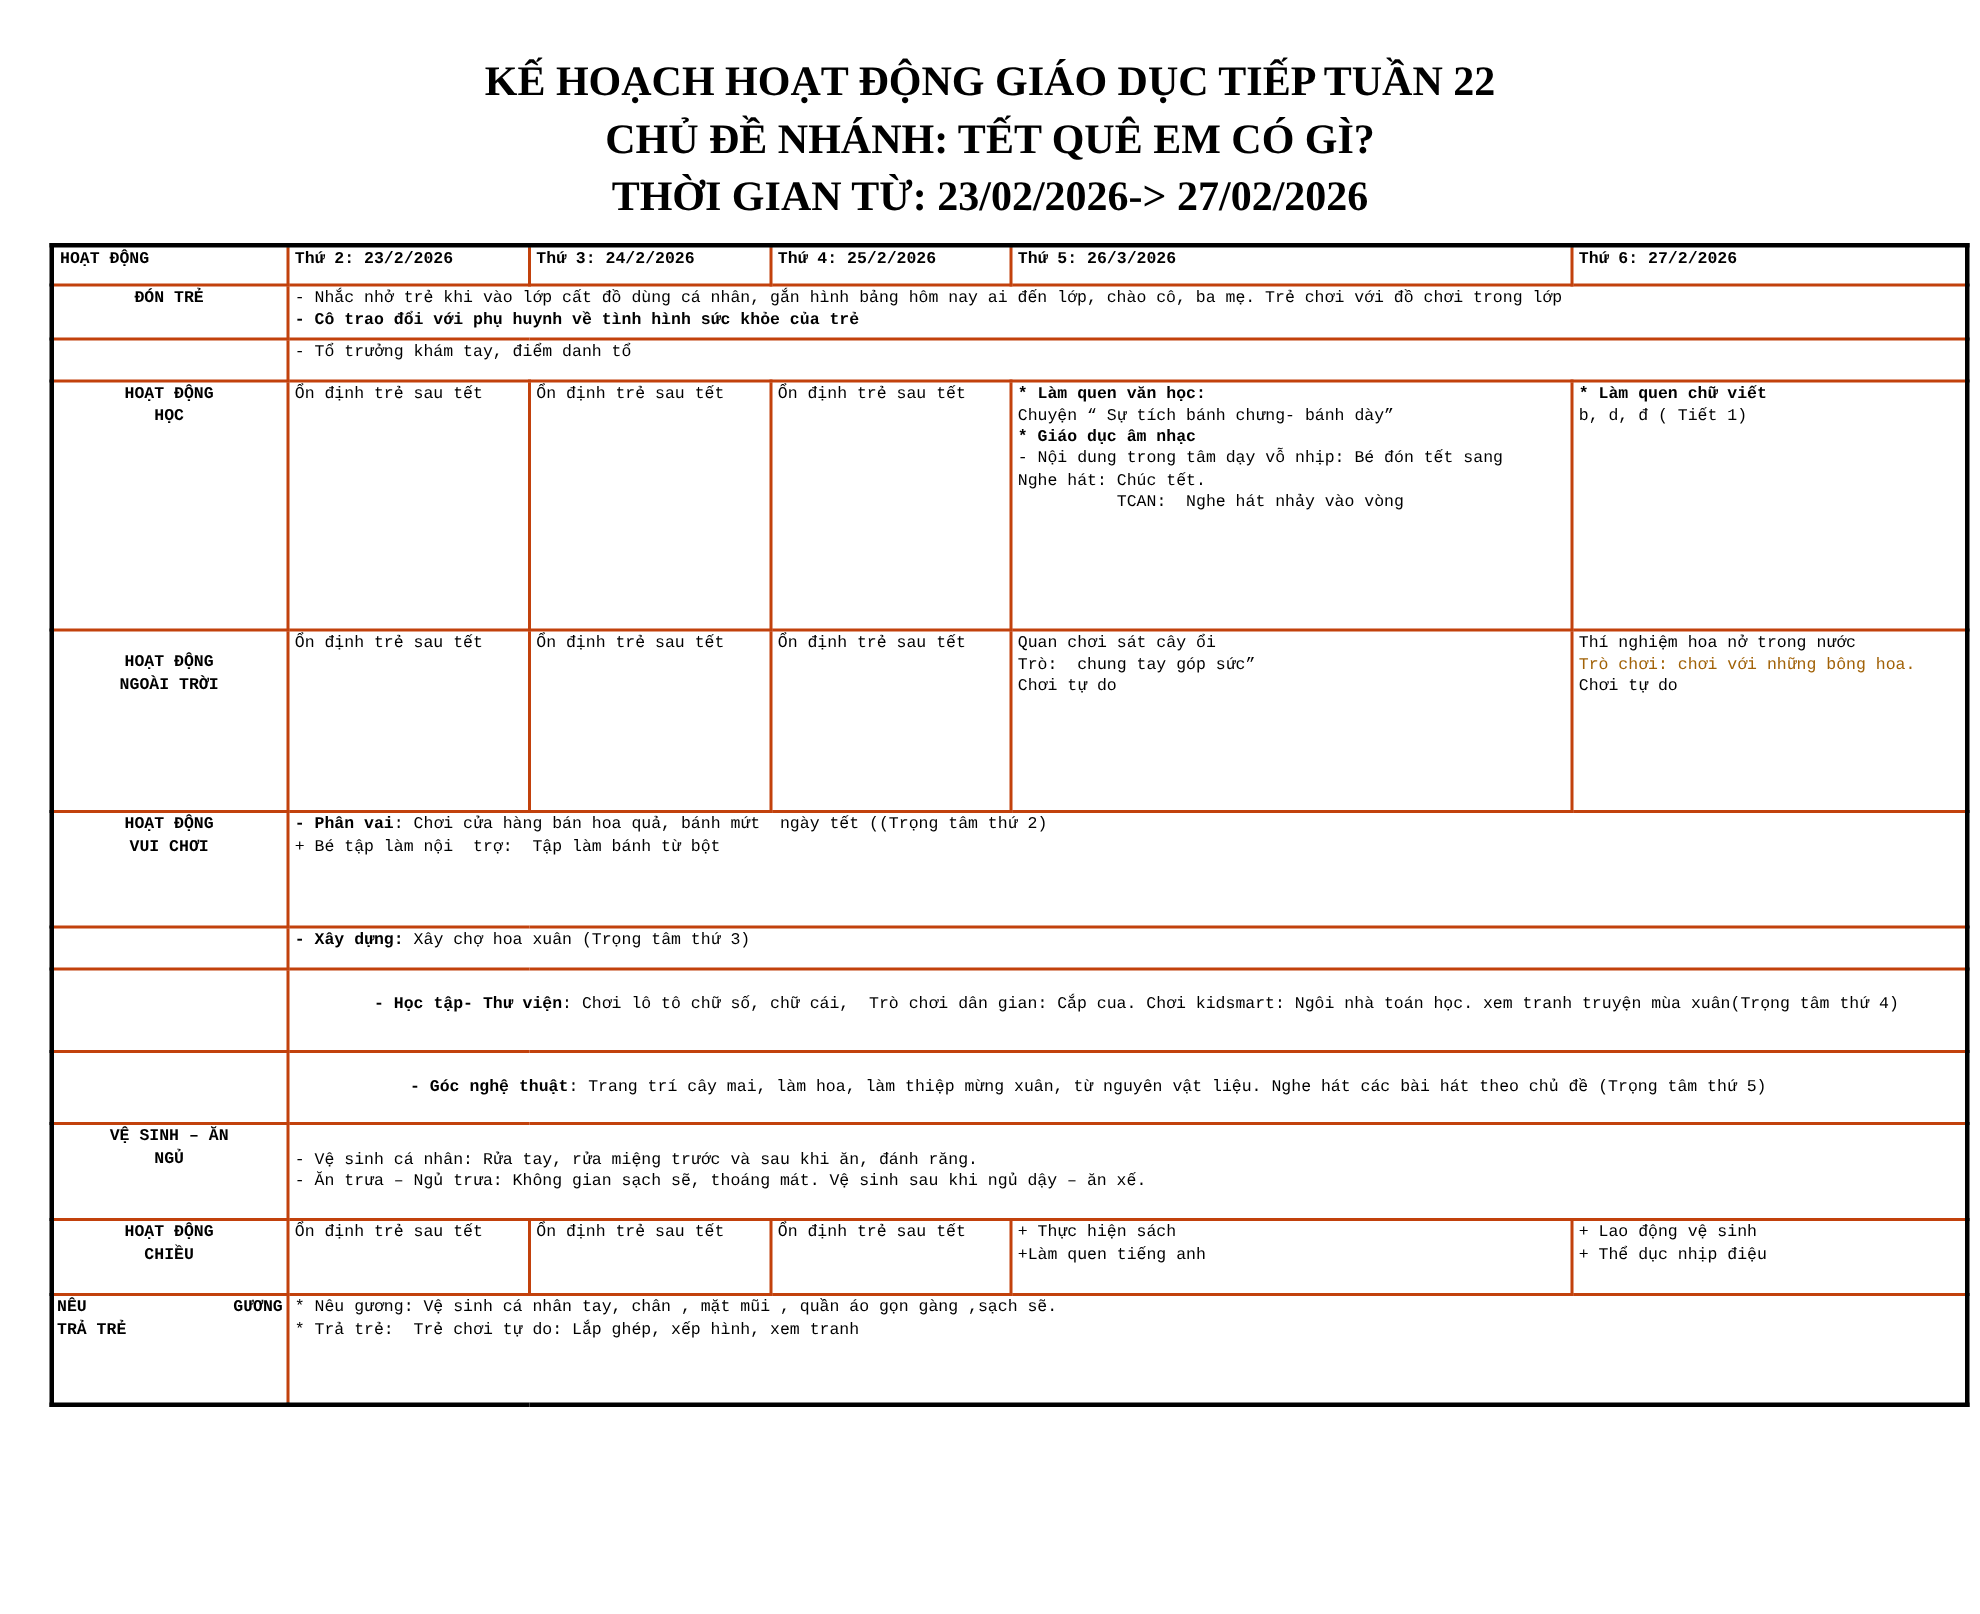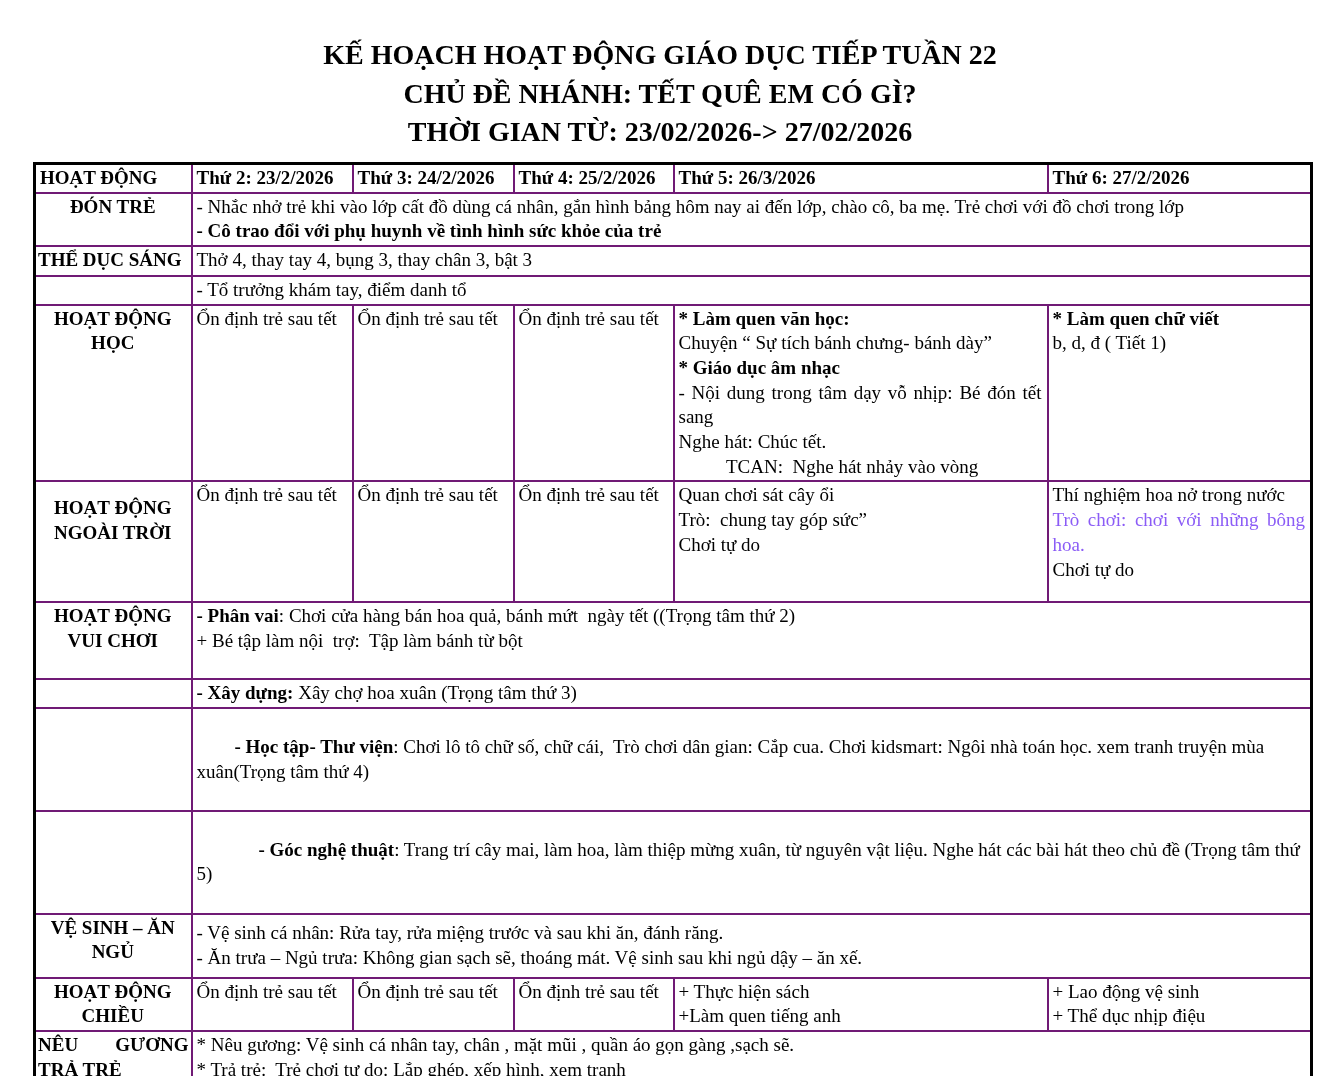--- a/index.html
+++ b/index.html
@@ -10,33 +10,34 @@
   }
   .title-block { padding-top:20px; text-align:center;margin-top:16px; }
   .title-line { font-weight:bold; font-size:28px; line-height:1.38; letter-spacing:0px; }
 
   table.plan {
     border-collapse:collapse; table-layout:fixed;
     margin:10px 0 0 33px; width:1277px;
     border:3px solid #000;
   }
   table.plan td {
-    border:2px solid #701a75;
+    border:2px solid #c2410c;
     vertical-align:top;
     padding:1px 5px 1px 4px;
-    font-size:19px; line-height:1.3;
+    font-size:11px; line-height:1.3;
     overflow:hidden;
     word-wrap:break-word;
+    font-family:Liberation Mono, monospace;
   }
   td.hdr { font-weight:bold; white-space:nowrap; }
   td.lbl { font-weight:bold; text-align:center; vertical-align:middle; padding:1px 2px; }
   td.lbl-top { vertical-align:top; }
   td.lbl-left { text-align:left; }
   .b { font-weight:bold; }
-  .gray { color:#8b5cf6; }
+  .gray { color:#a16207; }
   .pre { white-space:pre-wrap; }
   .just div { text-align:justify; }
   .indent-sm { padding-left:8px;margin-left:16px; }
   .justify-last { text-align:justify; text-align-last:justify; }
 </style>
 </head>
 <body>
 
 <div class="page">
 
@@ -67,24 +68,20 @@
     </tr>
 
     <tr style="height:36px">
       <td class="lbl">ĐÓN TRẺ</td>
       <td colspan="5">
         <div>- Nhắc nhở trẻ khi vào lớp cất đồ dùng cá nhân, gắn hình bảng hôm nay ai đến lớp, chào cô, ba mẹ. Trẻ chơi với đồ chơi trong lớp</div>
         <div class="b">- Cô trao đổi với phụ huynh về tình hình sức khỏe của trẻ</div>
       </td>
     </tr>
 
-    <tr style="height:30px">
-      <td class="lbl lbl-left" style="padding:1px 0 1px 2px">THỂ DỤC SÁNG</td>
-      <td colspan="5">Thở 4, thay tay 4, bụng 3, thay chân 3, bật 3</td>
-    </tr>
 
     <tr style="height:28px">
       <td></td>
       <td colspan="5">- Tổ trưởng khám tay, điểm danh tổ</td>
     </tr>
 
     <tr style="height:166px">
       <td class="lbl">
         <div>HOẠT ĐỘNG</div>
         <div>HỌC</div>

